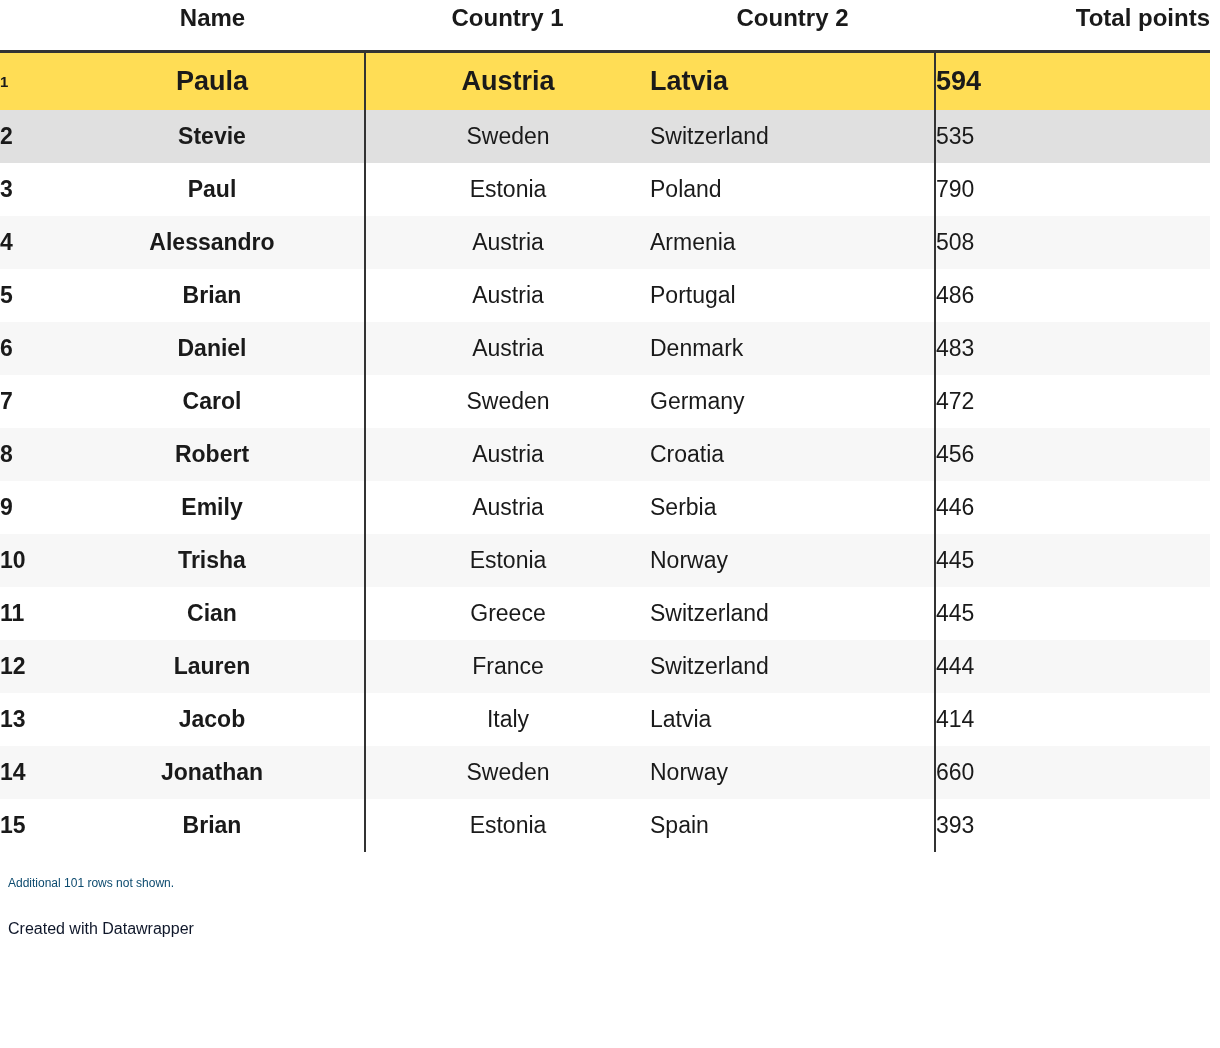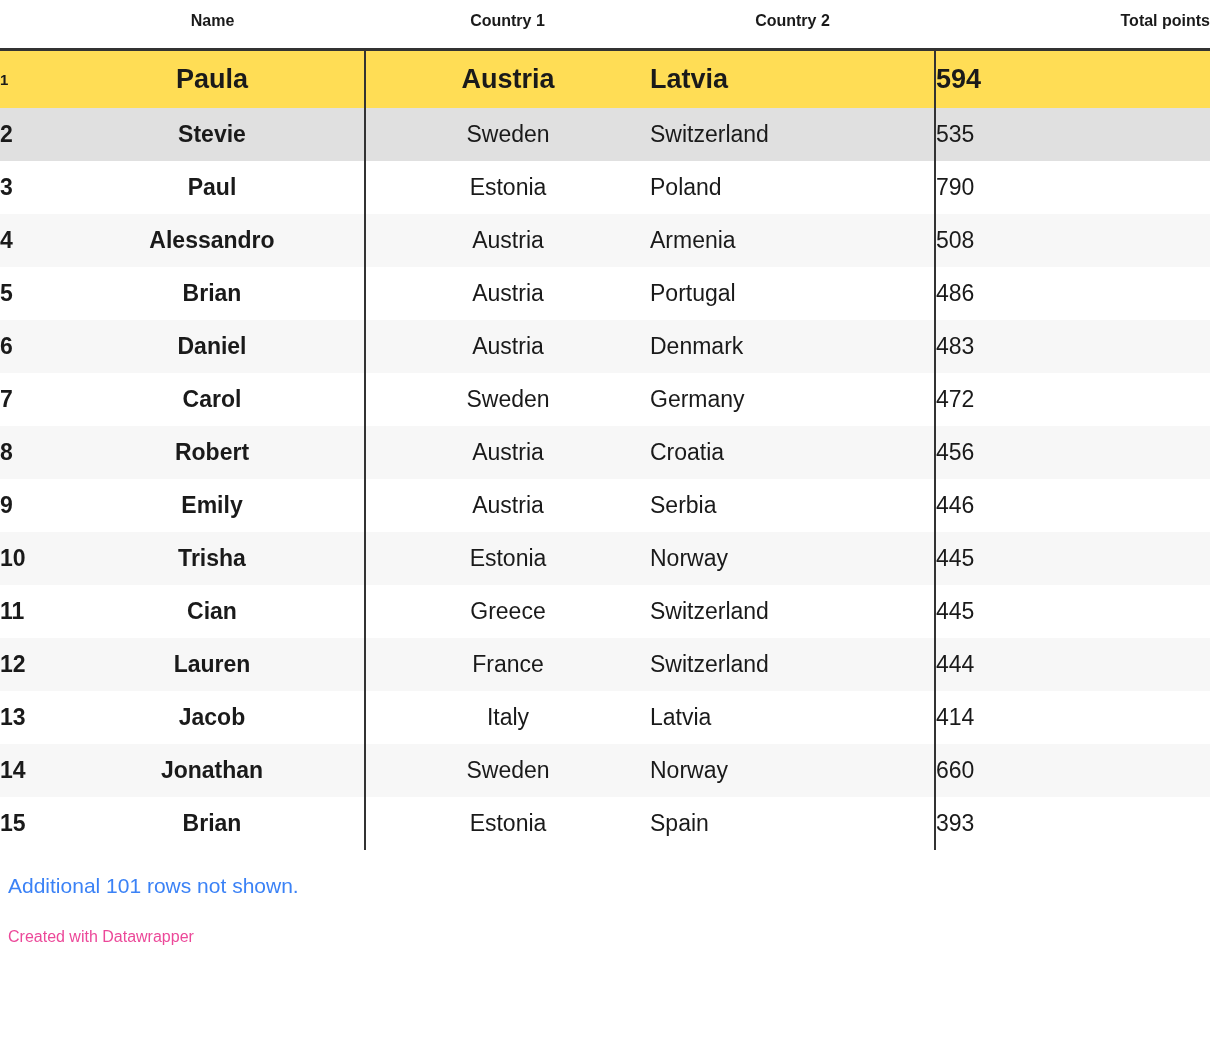--- a/index.html
+++ b/index.html
@@ -19,24 +19,24 @@
     padding: 0;
     box-sizing: border-box;
   }
   table.dw-table {
     border-collapse: collapse;
     width: 1210px;
     margin: 0;
     table-layout: fixed;
   }
   table.dw-table th {
-    font-size: 16px;
+    font-size: 24px;
     font-weight: bold;
     color: #1a1a1a;
-    padding: 12px 0 18px 0;
+    padding: 4px 0 18px 0;
     vertical-align: bottom;
     border-bottom: 3px solid #333333;
   }
   th.col-rank { width: 60px; }
   th.col-name { width: 305px; text-align: center; }
   th.col-c1   { width: 285px; text-align: center; }
   th.col-c2   { width: 285px; text-align: center; }
   th.col-pts  { width: 275px; text-align: right; }
 
   table.dw-table td {
@@ -67,27 +67,27 @@
 
   tr.row-odd  { background: #ffffff; }
   tr.row-even { background: #f7f7f7; }
   tr.row-highlight-1 { background: #ffdd55; }
   tr.row-highlight-1 td { font-size: 27px; font-weight: bold; }
   tr.row-highlight-1 td.rank { font-size: 15px; }
   tr.row-highlight-2 { background: #e0e0e0; }
   tr.row-highlight-2 td { font-size: 23px; }
 
   .footnote {
-    font-size: 21px;
-    color: #3b82f6;
+    font-size: 12px;
+    color: #0c4a6e;
     padding: 24px 0 0 8px;
   }
   .credit {
     font-size: 16px;
-    color: #ec4899;
+    color: #0f172a;
     padding: 30px 0 0 8px;
   }
 </style>
 </head>
 <body>
 
 <div class="wrap">
   <table class="dw-table">
     <thead>
       <tr>

